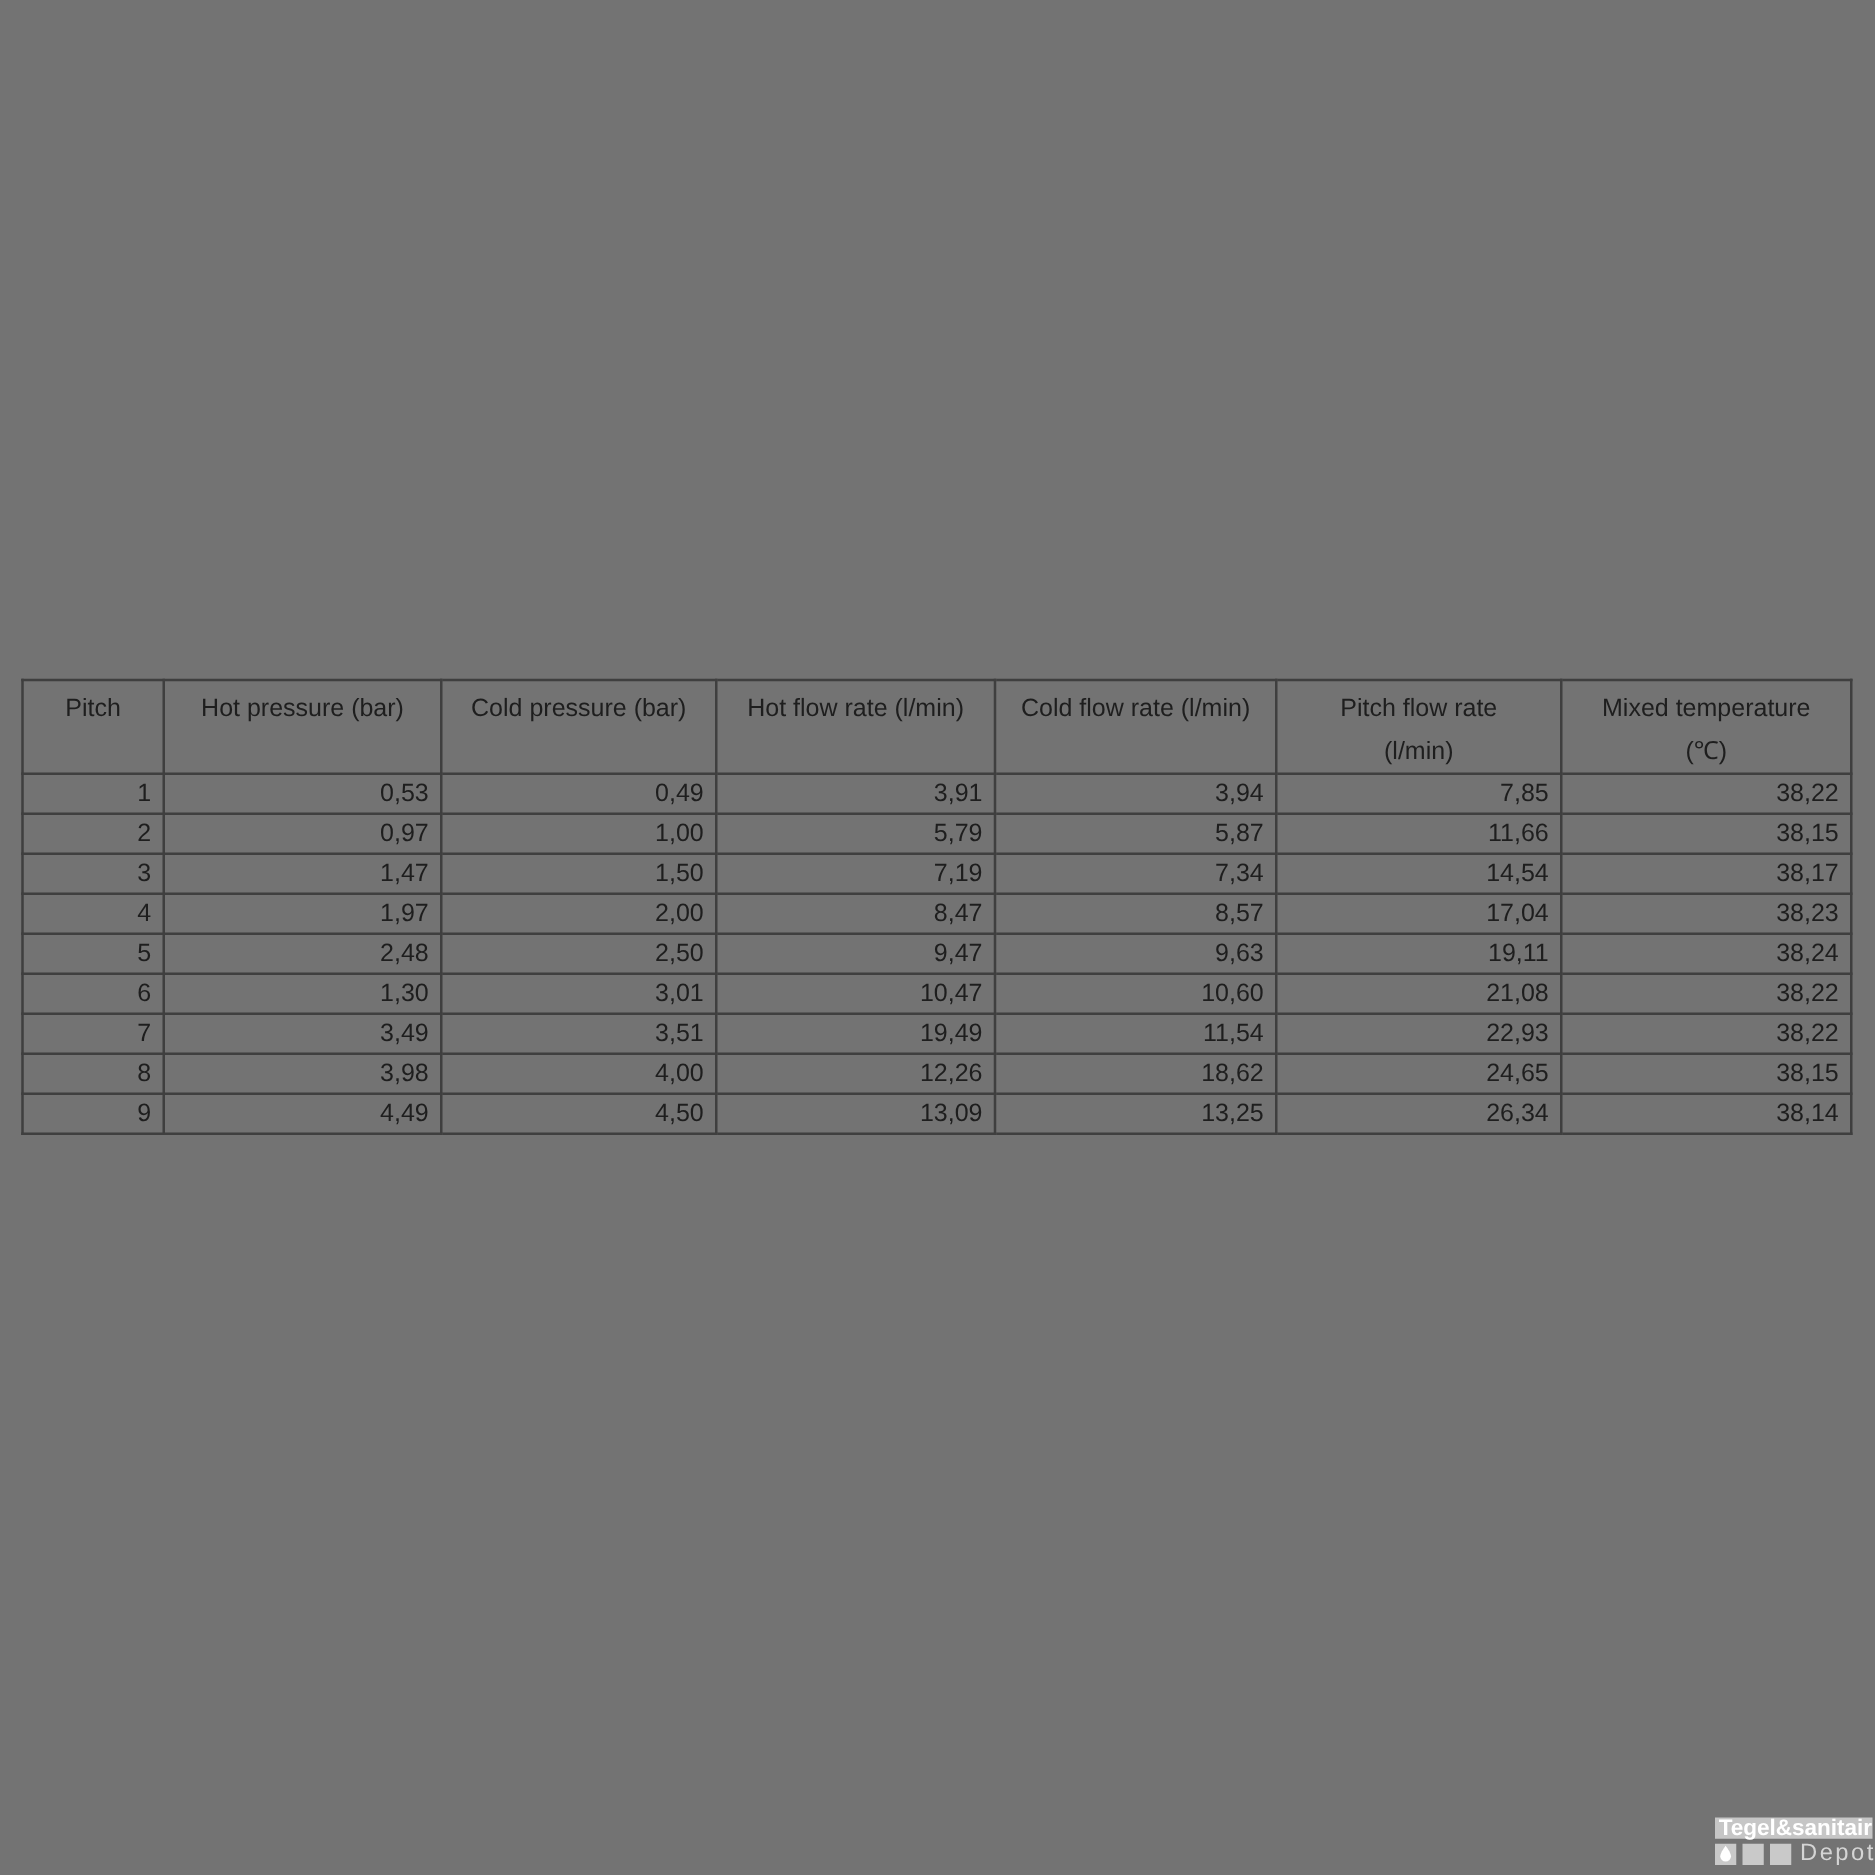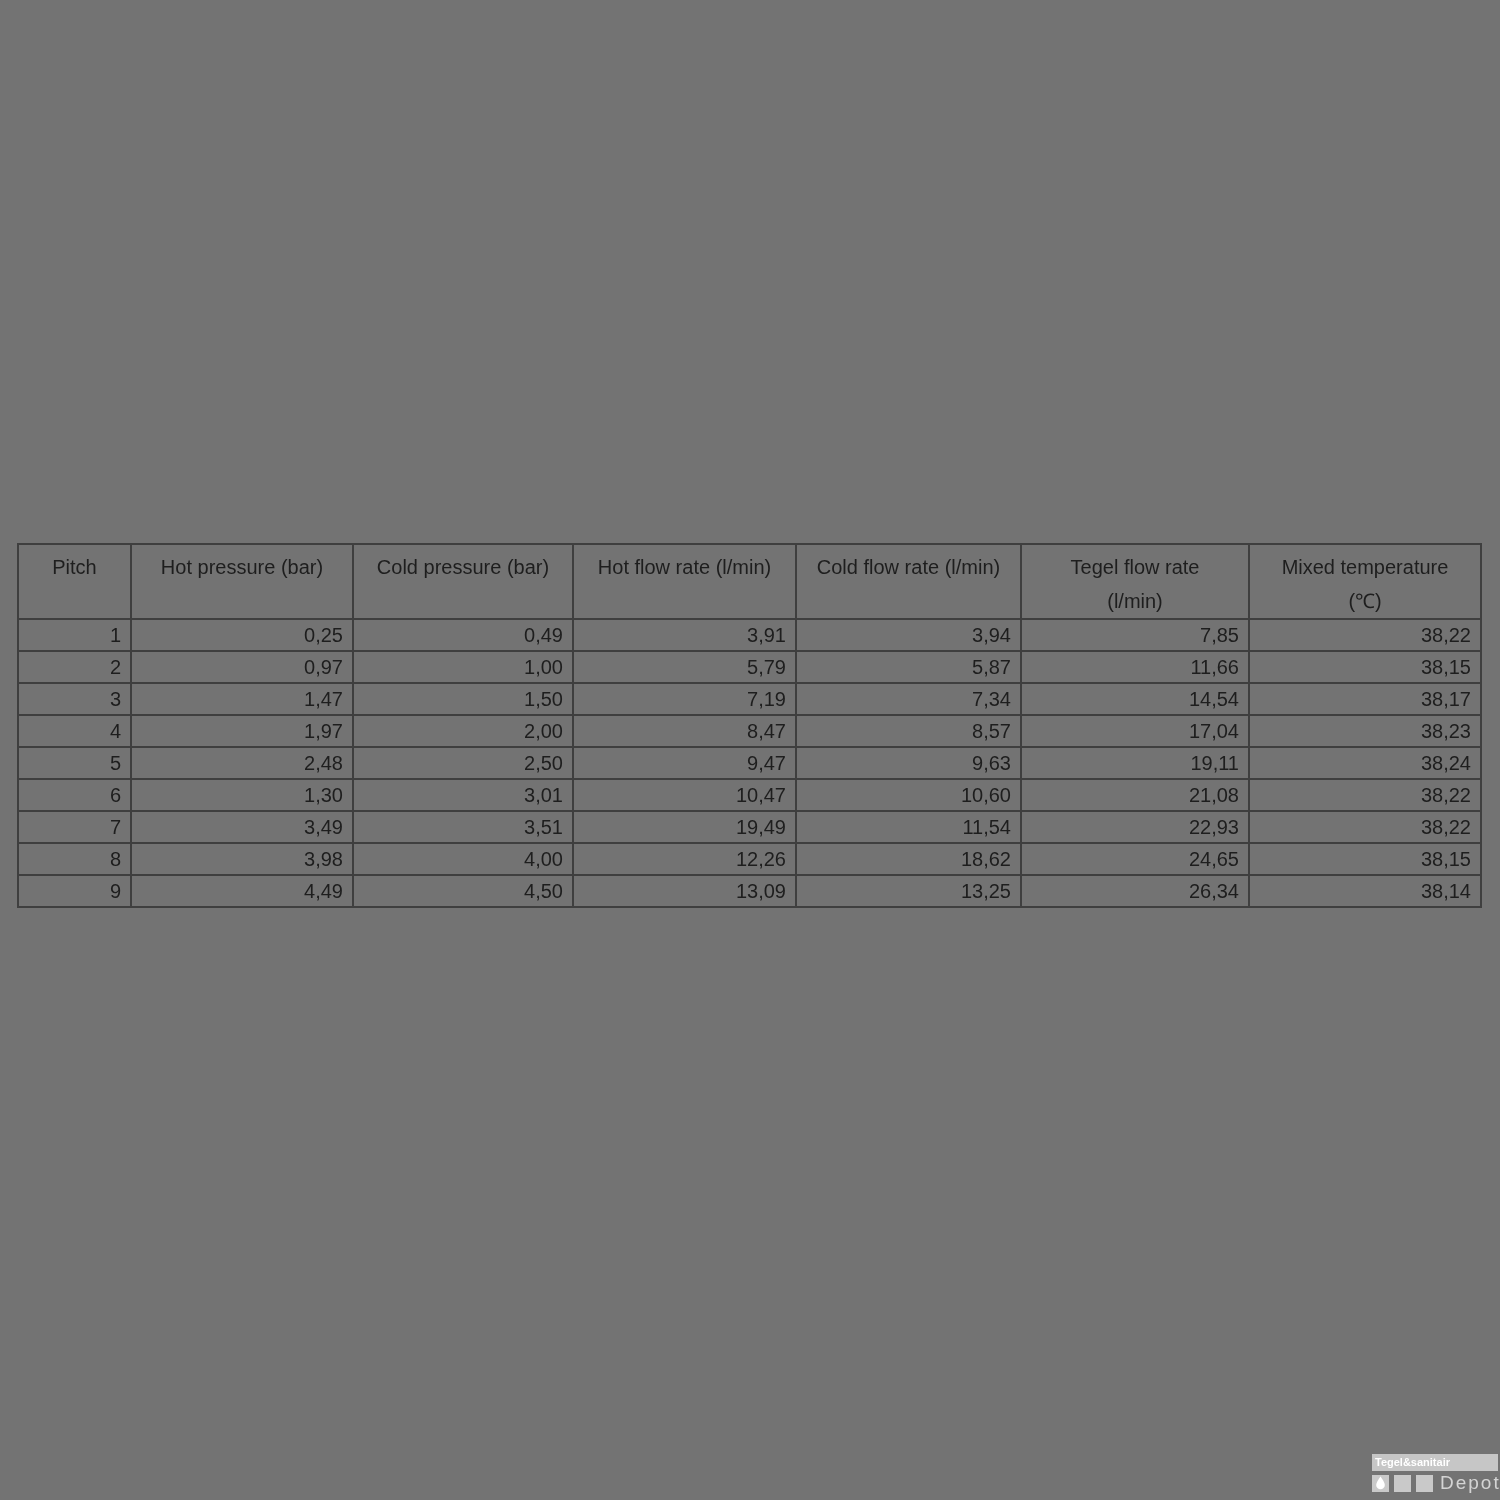--- a/index.html
+++ b/index.html
@@ -52,21 +52,21 @@
   .logo {
     position: absolute;
     top: 1454px;
     left: 1372px;
     width: 126px;
   }
   .logo-bar {
     background: #c6c6c6;
     color: #ffffff;
     font-weight: bold;
-    font-size: 11px;
+    font-size: 18px;
     line-height: 17px;
     height: 17px;
     padding: 0 2px 0 3px;
     white-space: nowrap;
   }
   .logo-row {
     display: flex;
     align-items: center;
     margin-top: 3px;
     height: 18px;
@@ -123,33 +123,33 @@
           </th>
           <th>
             <span>Hot flow rate (l/min)</span>
             <span class="line2"></span>
           </th>
           <th>
             <span>Cold flow rate (l/min)</span>
             <span class="line2"></span>
           </th>
           <th>
-            <span>Tegel flow rate</span>
+            <span>Pitch flow rate</span>
             <span class="line2">(l/min)</span>
           </th>
           <th>
             <span>Mixed temperature</span>
             <span class="line2">(℃)</span>
           </th>
         </tr>
       </thead>
       <tbody>
           <tr>
             <td>1</td>
-            <td>0,25</td>
+            <td>0,53</td>
             <td>0,49</td>
             <td>3,91</td>
             <td>3,94</td>
             <td>7,85</td>
             <td>38,22</td>
           </tr>
           <tr>
             <td>2</td>
             <td>0,97</td>
             <td>1,00</td>

